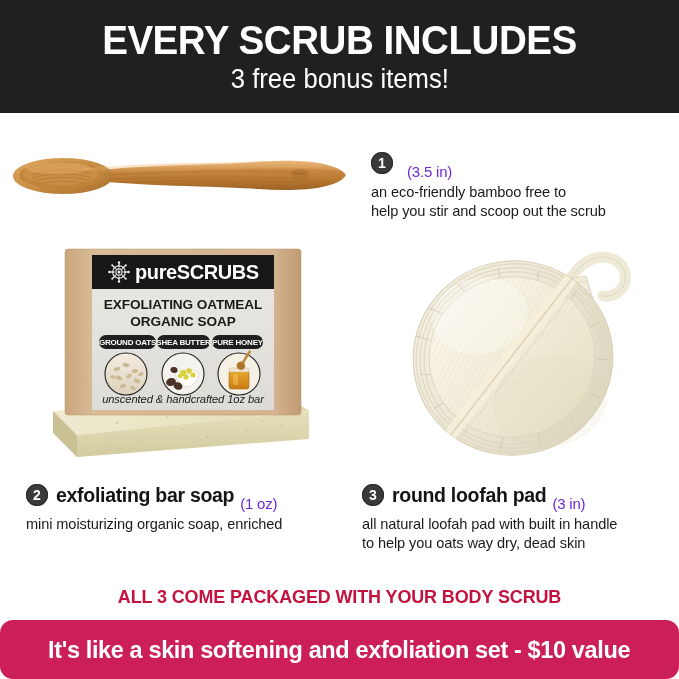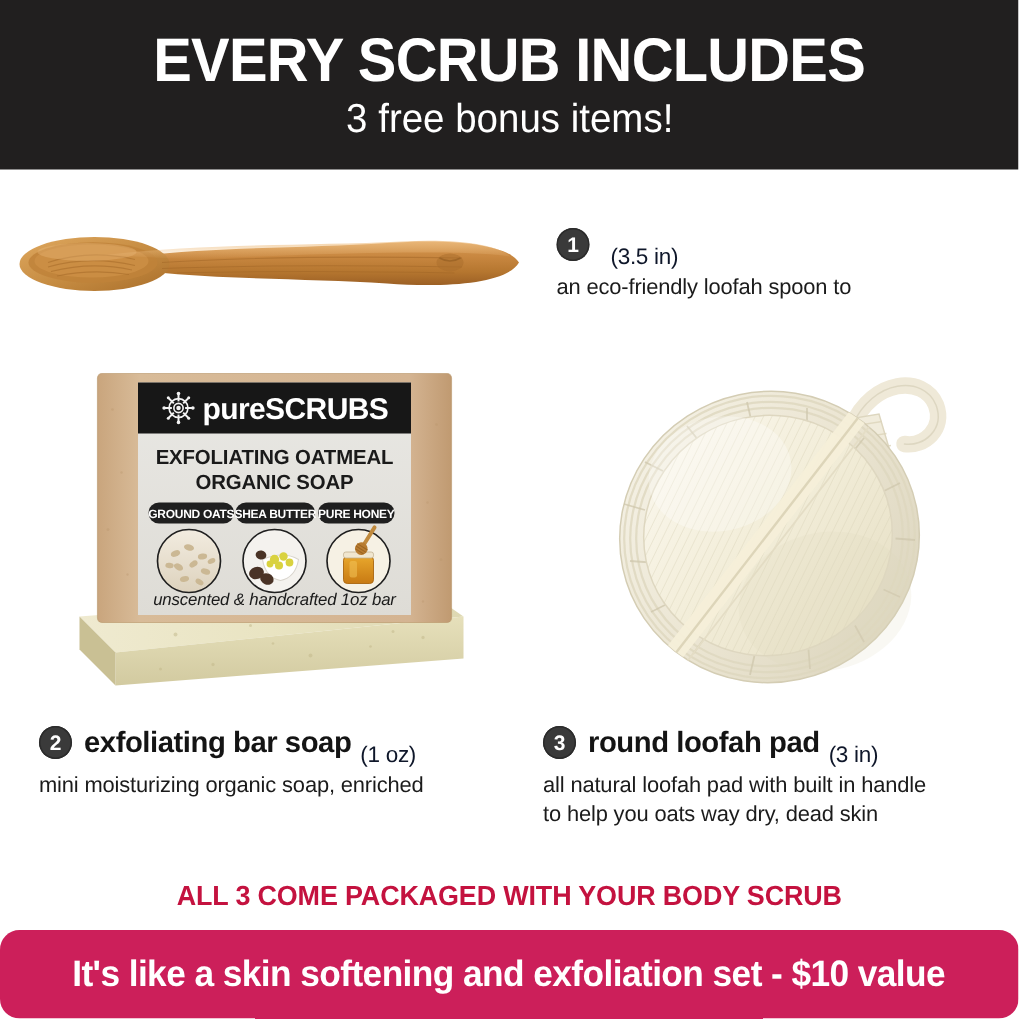--- a/index.html
+++ b/index.html
@@ -47,21 +47,21 @@
     font-size:14px;font-weight:bold;
     display:flex;align-items:center;justify-content:center;
     margin-right:8px;flex:none;
     box-shadow:inset 0 0 0 1px #2b2b2b;
   }
   .cap-title{
     font-size:19.5px;font-weight:bold;color:#141414;
     letter-spacing:-0.3px;
   }
   .cap-size{
-    font-size:15px;font-weight:normal;color:#0f172a;
+    font-size:15px;font-weight:normal;color:#6d28d9;
     margin-left:6px;letter-spacing:-0.2px;margin-top:17px;
   }
   .cap-desc{
     font-size:14.6px;color:#1b1b1b;line-height:1.32;
     letter-spacing:-0.1px;
   }
 
   
   .spoon-wrap{position:absolute;left:8px;top:148px;width:345px;height:56px;}
   .spoon-svg{display:block;width:345px;height:56px;}
@@ -151,21 +151,22 @@
       <path d="M62 22 C130 14 200 16 260 13 C295 11 325 15 332 23 C300 18 200 21 120 25 Z" fill="url(#hiG)"></path>
       <ellipse cx="50" cy="20" rx="33" ry="6" fill="#e9b979" opacity=".38"></ellipse>
     </svg>
   </div>
 
   <div class="caption" style="left:371px;top:146px;width:300px;">
     <div class="cap-head">
       <span class="badge">1</span>
       <span class="cap-size">(3.5 in)</span>
     </div>
-    <div class="cap-desc">an eco-friendly loofah spoon to</div>
+    <div class="cap-desc">an eco-friendly bamboo free to</div>
+    <div class="cap-desc">help you stir and scoop out the scrub</div>
   </div>
 
   <div class="soap-wrap">
     <svg class="soap-svg" viewBox="0 0 270 222" xmlns="http://www.w3.org/2000/svg">
       <defs>
         <linearGradient id="kraftG" x1="0" y1="0" x2="1" y2="0">
           <stop offset="0%" stop-color="#c9a57d"></stop>
           <stop offset="12%" stop-color="#d8bb98"></stop>
           <stop offset="88%" stop-color="#d4b492"></stop>
           <stop offset="100%" stop-color="#c09a71"></stop>

